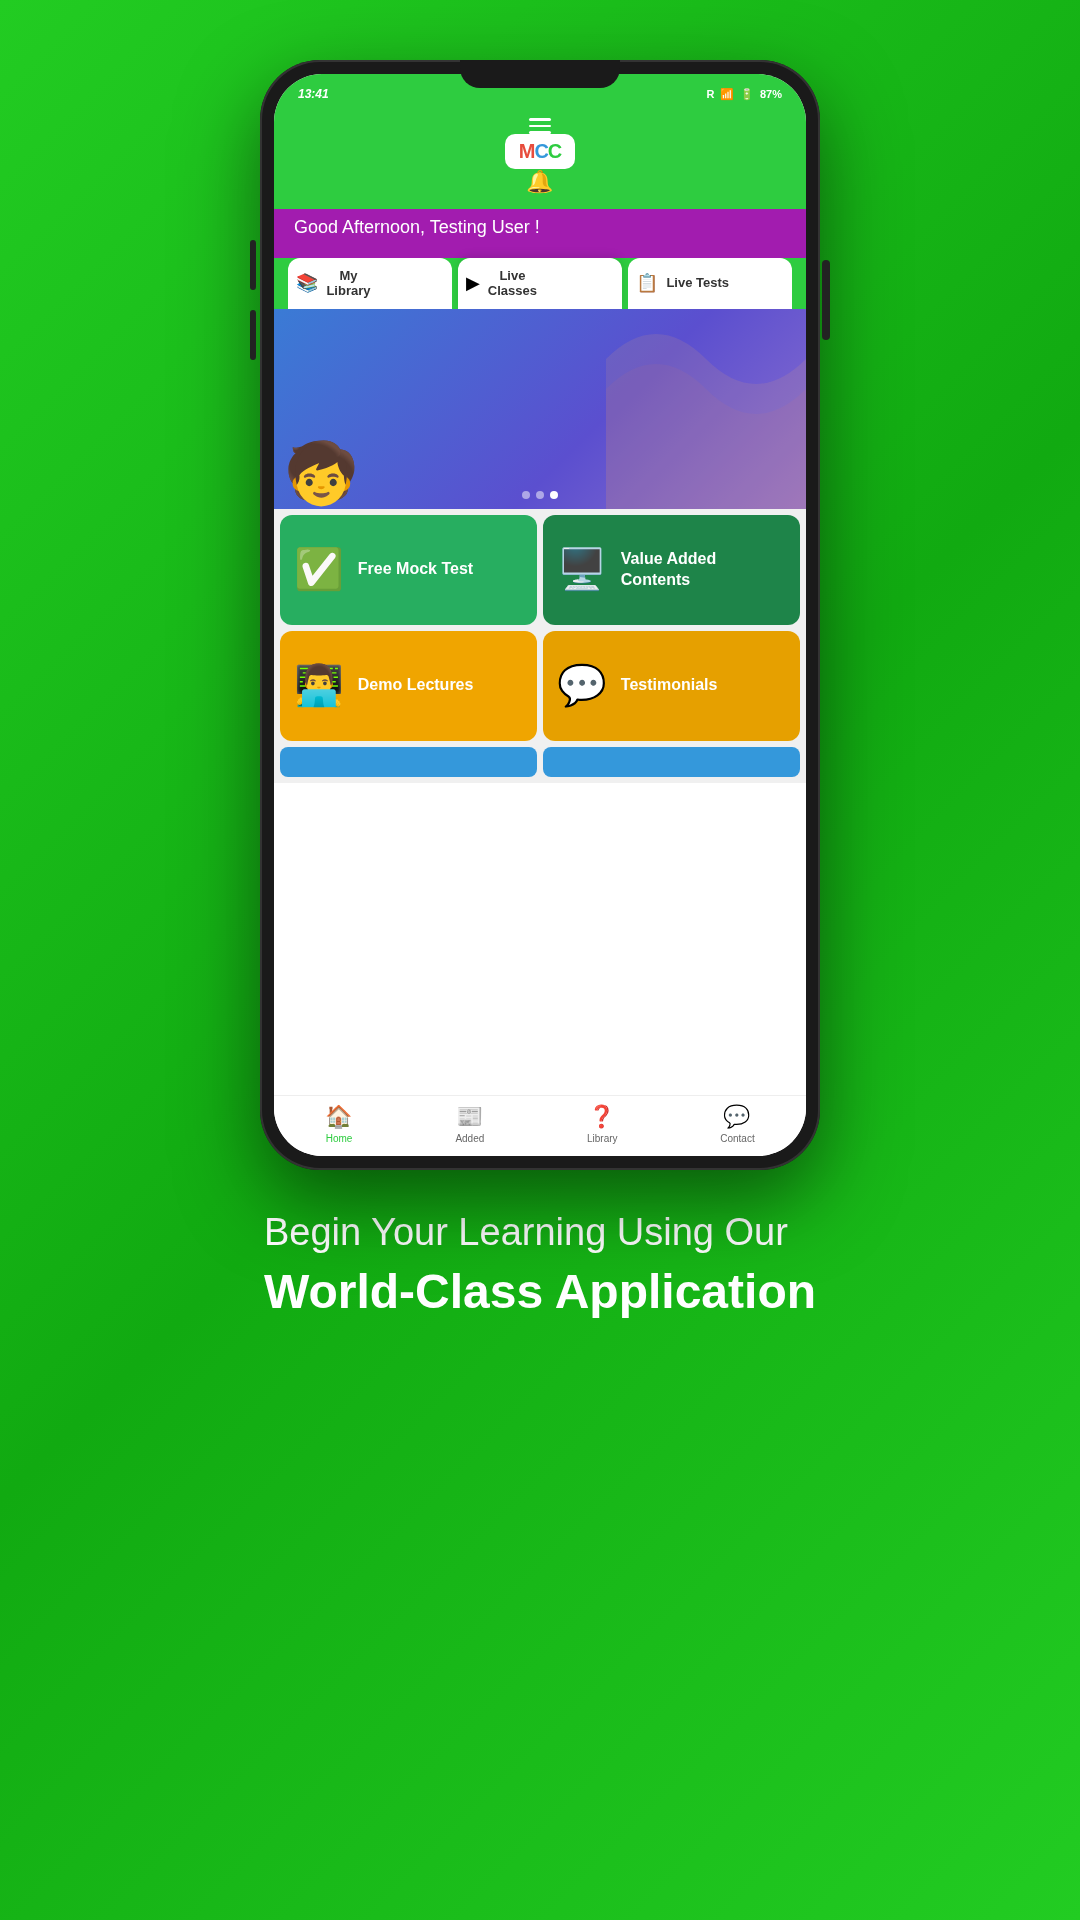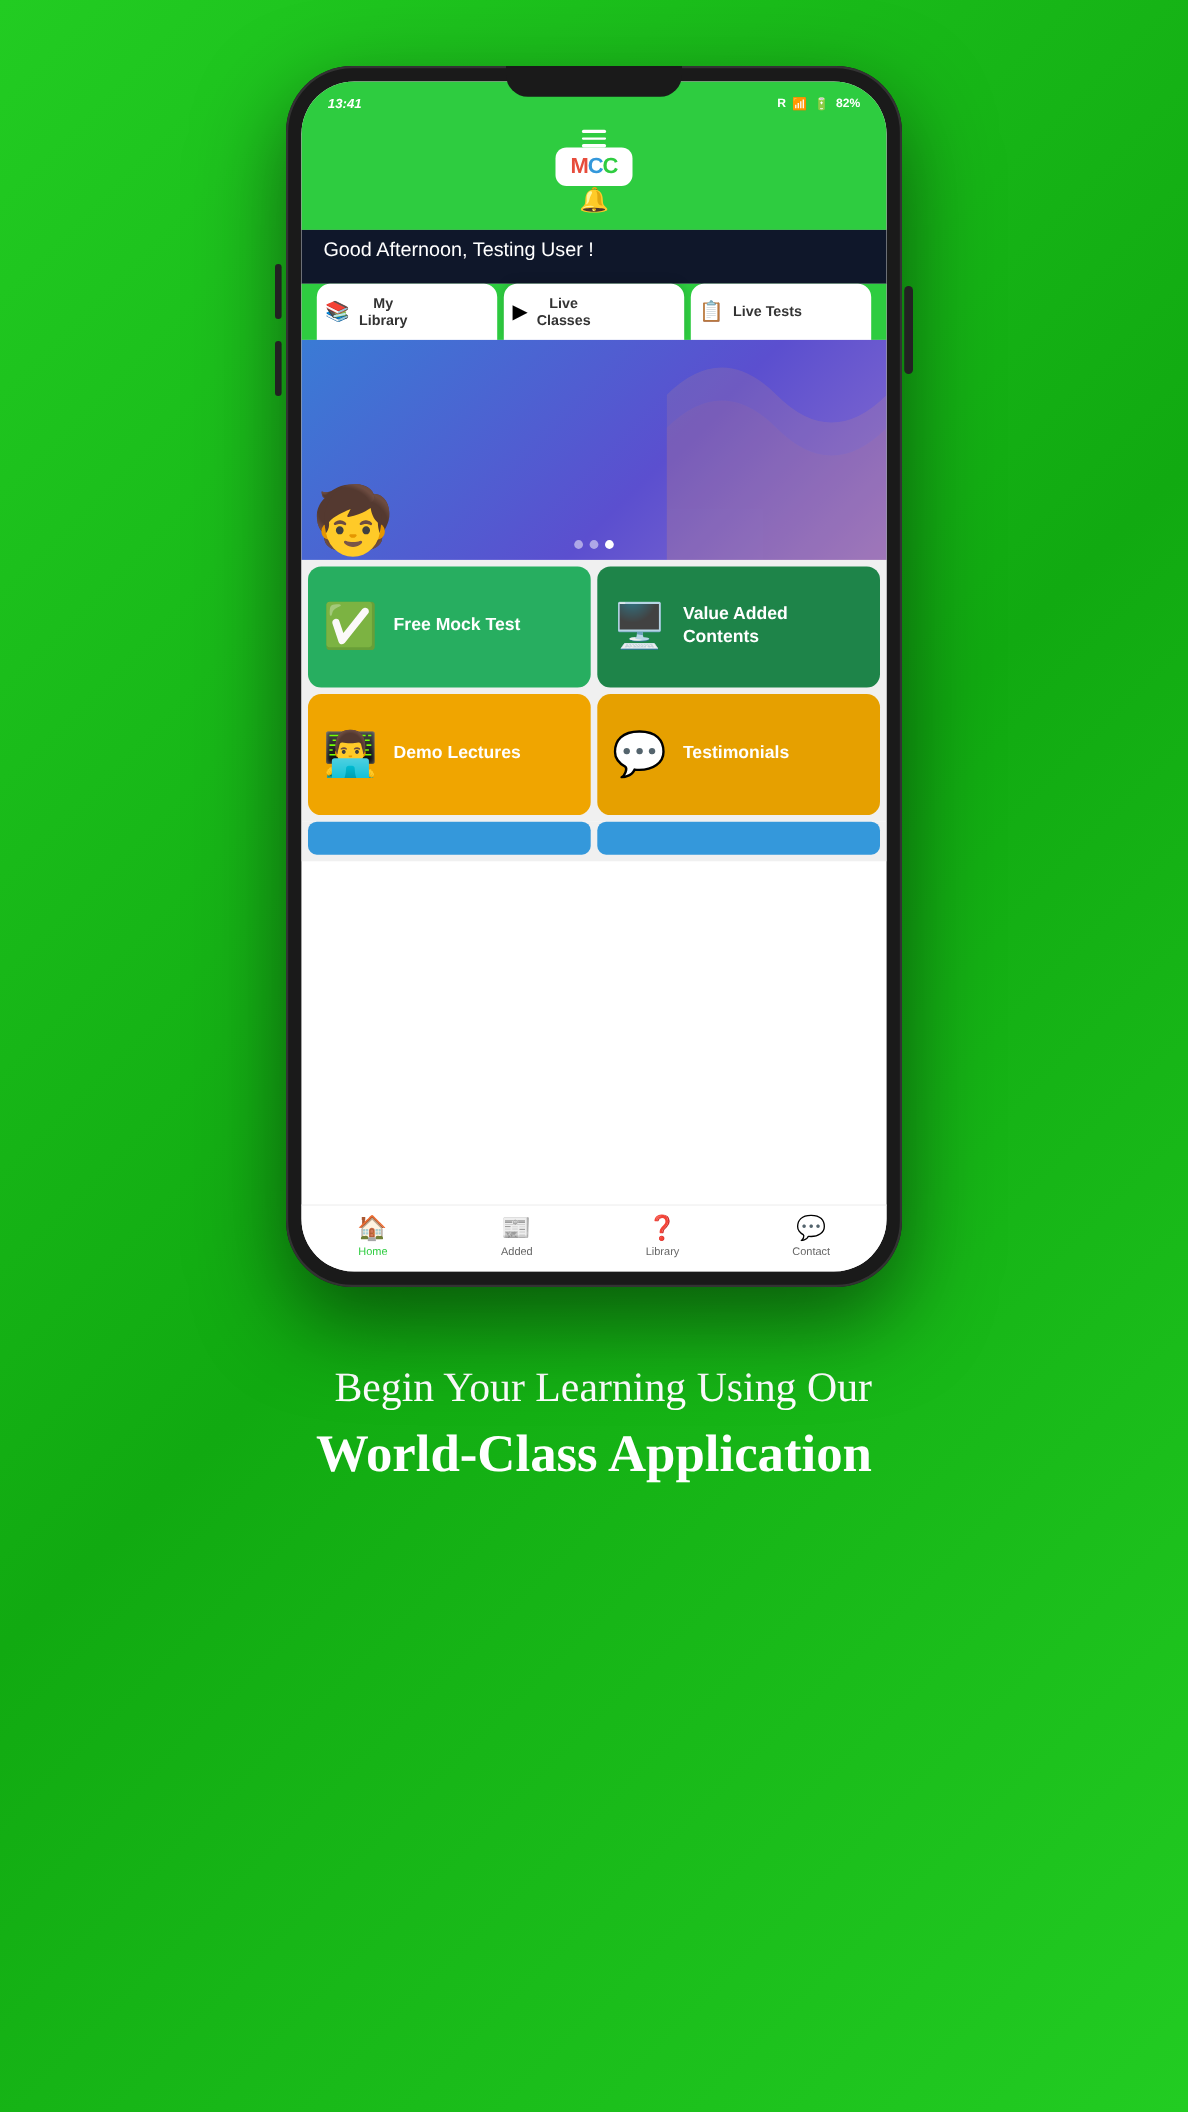--- a/index.html
+++ b/index.html
@@ -125,21 +125,21 @@
     .logo-text .red { color: #e74c3c; }
     .logo-text .blue { color: #3498db; }
     .bell-icon {
       color: white;
       font-size: 22px;
       cursor: pointer;
     }
 
     
     .greeting-section {
-      background: #0f172a;
+      background: #a21caf;
       padding: 8px 20px 20px;
     }
     .greeting-text {
       color: white;
       font-size: 18px;
       font-weight: 500;
     }
 
     
     .nav-tabs {
@@ -290,24 +290,23 @@
     .bottom-nav-label {
       font-size: 10px;
       color: #666;
     }
     .bottom-nav-item.active .bottom-nav-label {
       color: #2ecc40;
     }
 
     
     .tagline-section {
-      margin-top: 68px;
-      text-align: right;
+      margin-top: 38px;
+      text-align: left;
       padding: 0 60px;
-      font-family: Liberation Serif, serif;
     }
     .tagline-main {
       color: white;
       font-size: 38px;
       font-weight: 400;
       line-height: 1.3;
       margin-bottom: 6px;
     }
     .tagline-bold {
       color: white;
@@ -344,21 +343,21 @@
   <div class="left-button-2"></div>
 
   <div class="phone-screen">
 
     <div class="status-bar">
       <span class="status-time">13:41</span>
       <div class="status-icons">
         <span>R</span>
         <span>📶</span>
         <span>🔋</span>
-        <span>82%</span>
+        <span>87%</span>
       </div>
     </div>
 
     <div class="app-header">
       <div class="hamburger-icon">
         <span></span>
           <span></span>
           <span></span>
       </div>
       <div class="logo-container">

